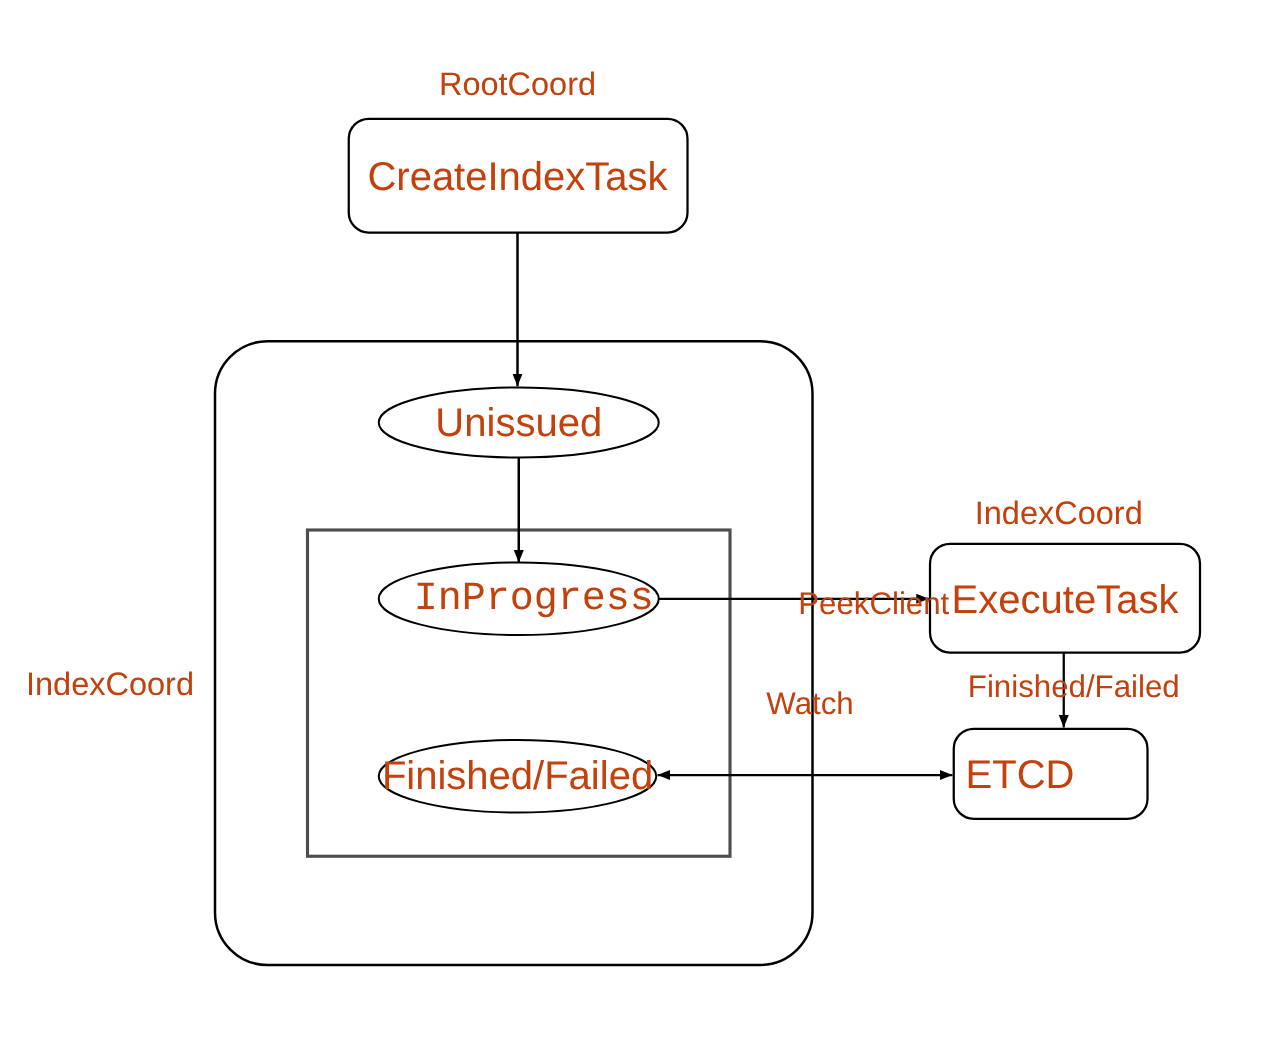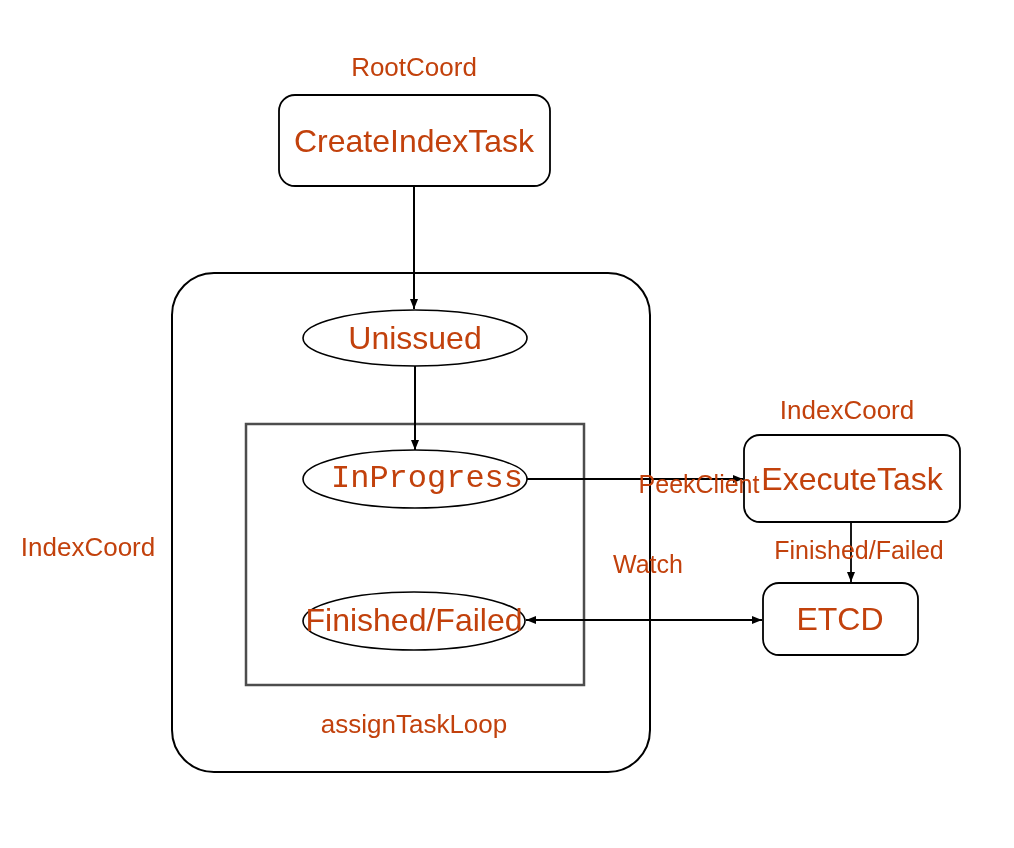--- a/index.html
+++ b/index.html
@@ -94,27 +94,26 @@
   <div class="node-label ctr" style="left:414px; top:141px;">CreateIndexTask</div>
 
   <div class="group-label ctr" style="left:88px; top:523px;margin-top:24px;">IndexCoord</div>
 
   <div class="node-label ctr" style="left:415px; top:338px;">Unissued</div>
 
   <div class="node-label ctr" style="left:427px; top:479px;font-family:Liberation Mono, monospace;">InProgress</div>
 
   <div class="node-label ctr" style="left:414px; top:620px;">Finished/Failed</div>
 
-  <div class="group-label ctr" style="left:414px; top:724px;">assignTaskLoop</div>
 
   <div class="group-label ctr" style="left:847px; top:410px;">IndexCoord</div>
 
   <div class="node-label ctr" style="left:852px; top:479px;">ExecuteTask</div>
 
-  <div class="node-label ctr" style="left:840px; top:619px;">ETCD</div>
+  <div class="node-label ctr" style="left:816px; top:619px;">ETCD</div>
 
   <div class="edge-label ctr" style="left:659px; top:484px;margin-left:40px;">PeekClient</div>
 
   <div class="edge-label ctr" style="left:859px; top:550px;">Finished/Failed</div>
 
   <div class="edge-label ctr" style="left:648px; top:564px;">Watch</div>
 
 </div>
 
 </body></html>

